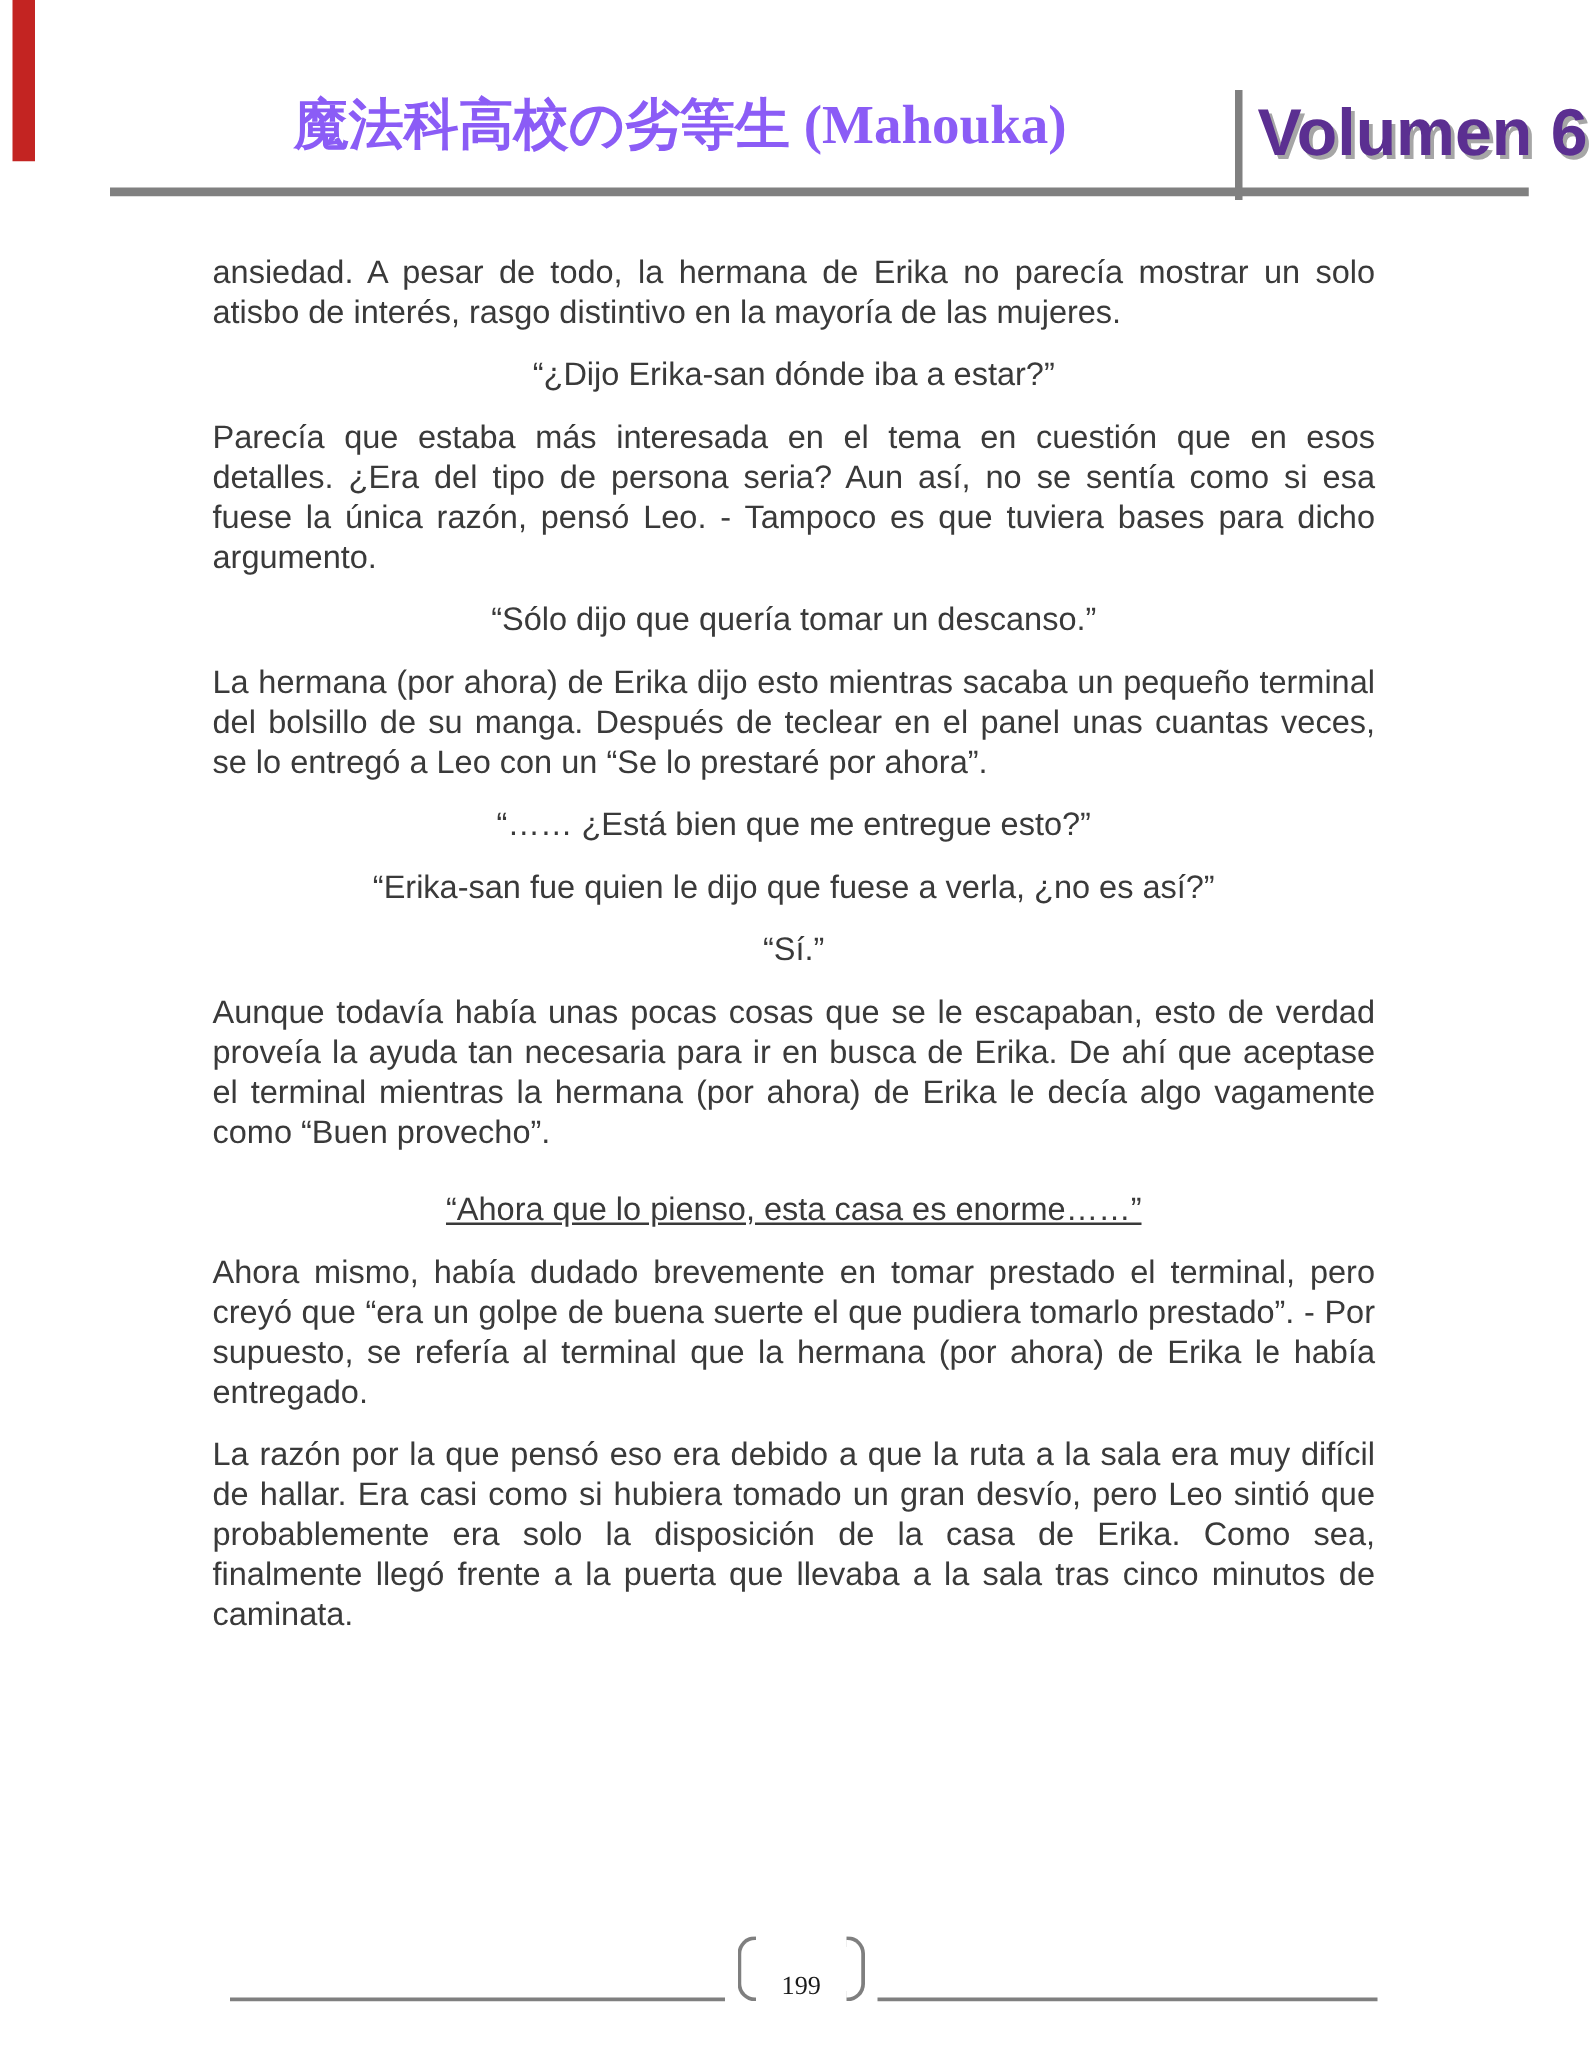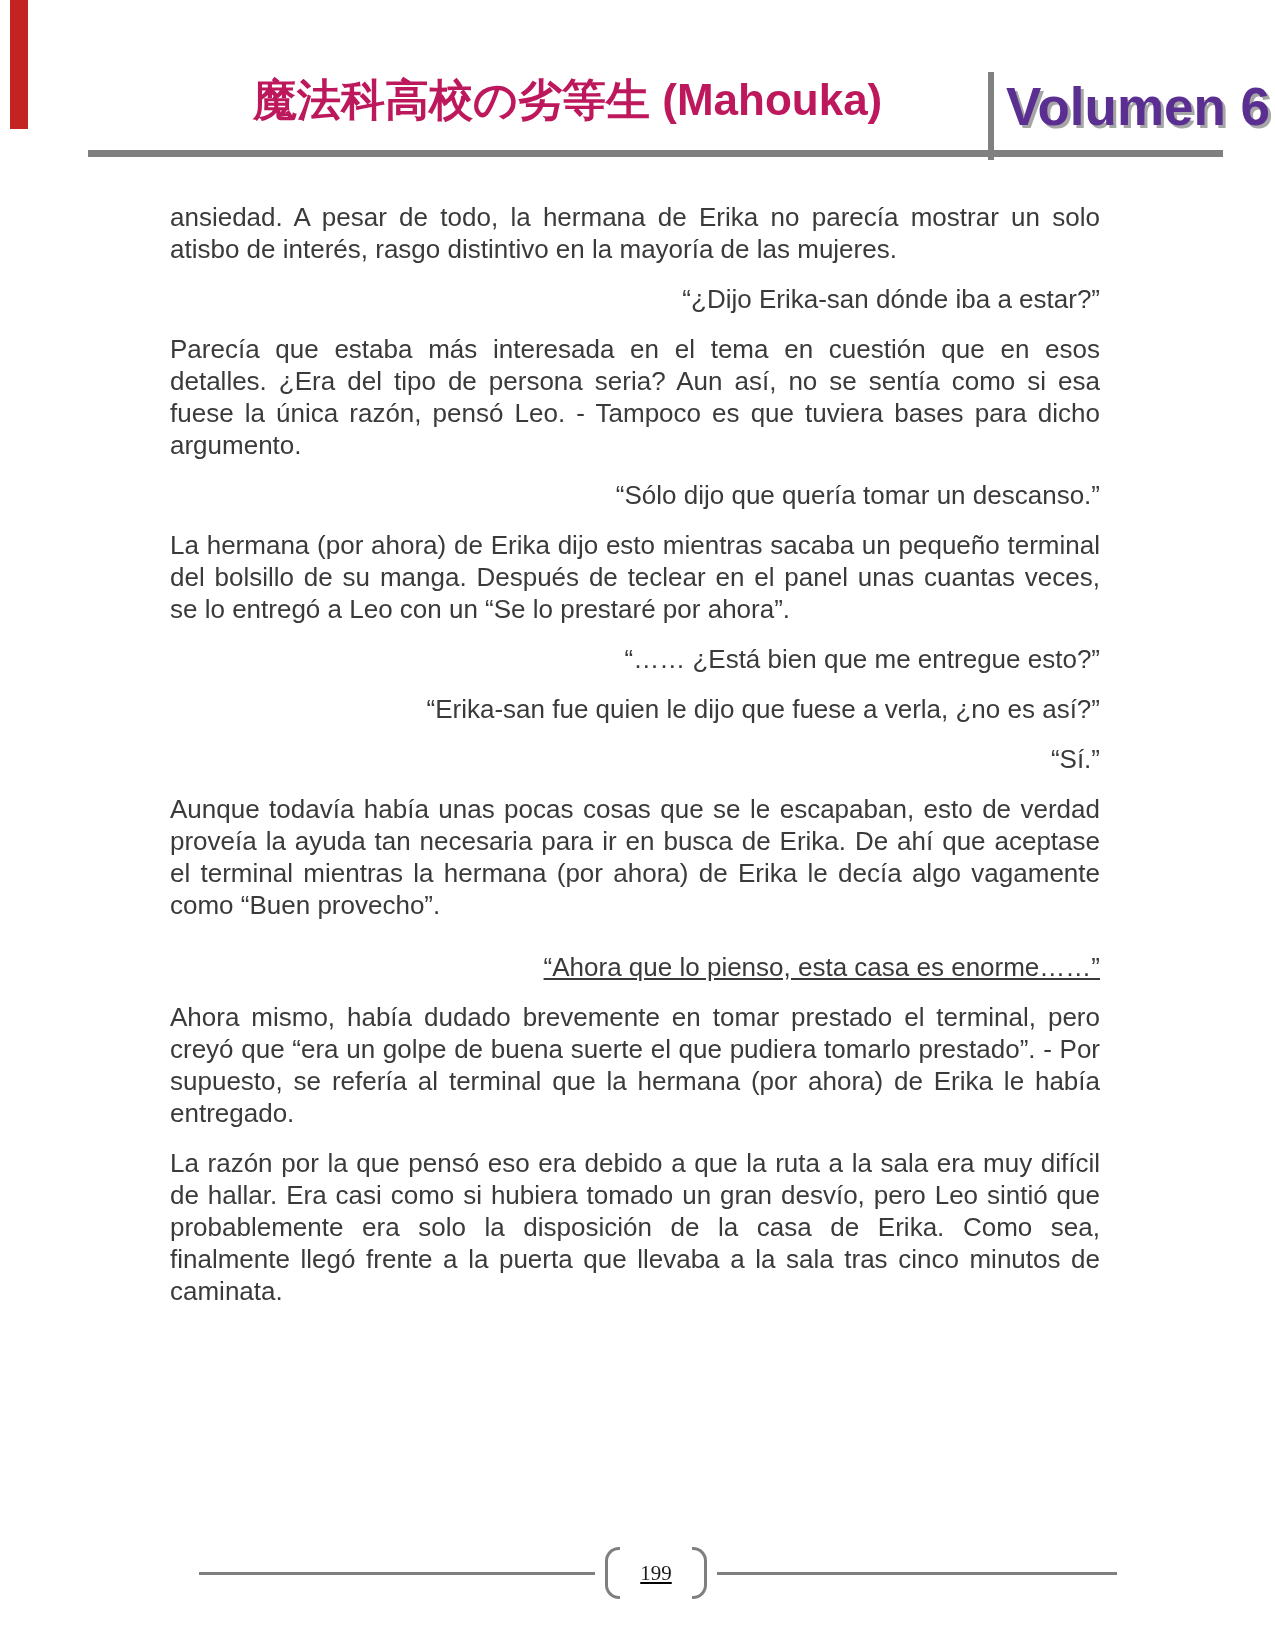--- a/index.html
+++ b/index.html
@@ -21,28 +21,28 @@
     left: 10px;
     top: 0;
     width: 18px;
     height: 129px;
     background: #c32422;
   }
 
   
   .doc-title {
     position: absolute;
-    left: 253px;
+    left: 235px;
     top: 74px;
     margin: 0;
-    font-family: Liberation Sans, sans-serif;
+    font-family: Liberation Serif, serif;
     font-weight: bold;
     font-size: 44px;
     line-height: 1.2;
-    color: #be185d;
+    color: #8b5cf6;
     white-space: nowrap;
   }
   .header-vbar {
     position: absolute;
     left: 988px;
     top: 72px;
     width: 6px;
     height: 88px;
     background: #808080;
   }
@@ -79,37 +79,36 @@
     line-height: 32px;
   }
   .page-body p {
     margin: 16px 0 18px 0;
   }
   .para-justify {
     text-align: justify;
     text-justify: inter-word;
   }
   .para-line {
-    text-align: right;
+    text-align: center;
   }
   .extra-gap {
     margin-top: 30px !important;
     text-decoration: underline;
   }
 
   
   .page-footer {
     position: absolute;
-    left: 199px;
+    left: 184px;
     top: 1545px;
     width: 918px;
     height: 56px;
     display: flex;
-    align-items: center;
-    text-decoration: underline;
+    align-items: flex-end;
   }
   .fline {
     height: 3px;
     background: #7f7f7f;
   }
   .fline-left  { width: 396px; margin-right: 10px; }
   .fline-right { width: 396px; margin-left: 10px; flex: 1; }
   .bracket {
     width: 15px;
     height: 52px;

